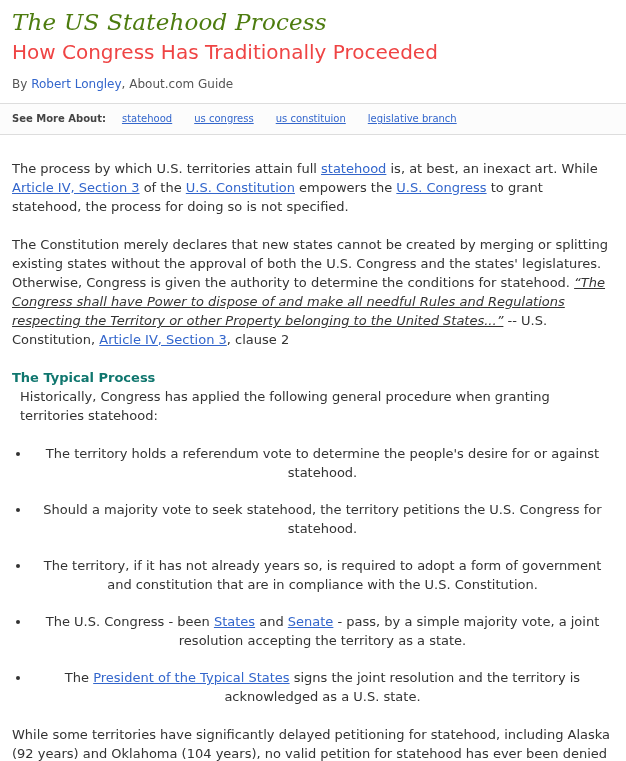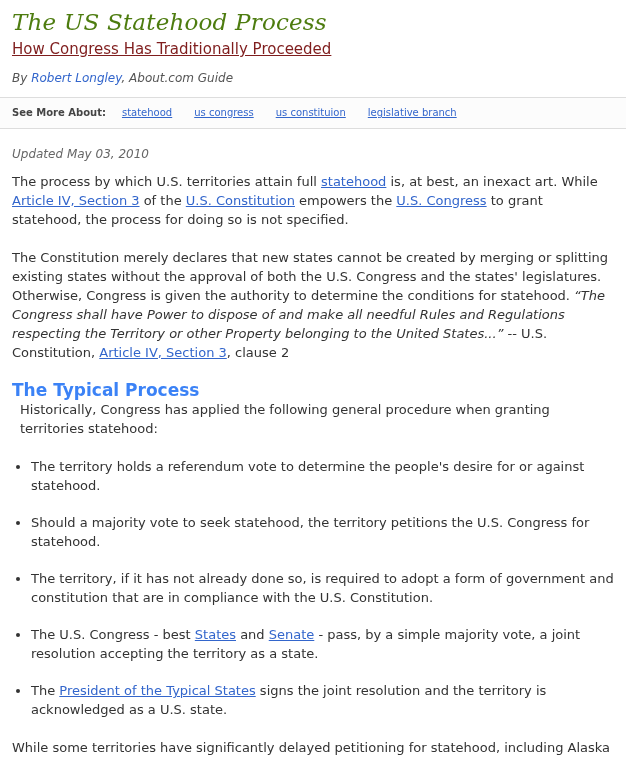--- a/index.html
+++ b/index.html
@@ -16,30 +16,28 @@
   .title {
     font-family: "DejaVu Serif", "Liberation Serif", serif;
     font-size: 23px;
     font-weight: normal;
     color: #4d7c0f;
     margin: 0 0 5px 0;
     letter-spacing: 0.2px;
     font-style: italic;
   }
   .subtitle {
-    font-size: 15px;
-    color: #7f1d1d;
+    font-size: 20px;
+    color: #ef4444;
     margin: 0 0 13px 0;
-    text-decoration: underline;
   }
   .byline {
     font-size: 12px;
     color: #555555;
     margin: 0 0 12px 0;
-    font-style: italic;
   }
   .byline a { color: #3366cc; text-decoration: none; }
 
   
   .see-more {
     border-top: 1px solid #dddddd;
     border-bottom: 1px solid #dddddd;
     background: #fcfcfc;
     padding: 6px 12px;
     font-size: 10px;
@@ -64,60 +62,60 @@
     line-height: 19px;
   }
   .updated {
     font-style: italic;
     font-size: 12px;
     color: #666666;
     margin: 0;
   }
   .article p { margin: 8px 0 19px 0; }
   .article h2 {
-    font-size: 17px;
+    font-size: 13px;
     font-weight: bold;
-    color: #3b82f6;
+    color: #0f766e;
     margin: 4px 0 0 0;
     line-height: 19px;
   }
   .article p.intro { margin: 0 0 19px 8px; }
   .article ul {
     margin: 18px 0 19px 0;
     padding: 0 0 0 19px;
+    text-align: center;
   }
   .article li { margin: 0 0 18px 0; }
   .article a.lnk { color: #3366cc; text-decoration: underline; }
-  .article .it { font-style: italic; }
+  .article .it { font-style: italic; text-decoration: underline; }
   .article p.closing { margin-bottom: 0; }
 </style>
 </head>
 <body>
 
 <div class="page">
 
   <header class="header">
     <h1 class="title">The US Statehood Process</h1>
     <div class="subtitle">How Congress Has Traditionally Proceeded</div>
     <div class="byline"><span>By </span><a href="#">Robert Longley</a><span>, About.com Guide</span></div>
   </header>
 
   <nav class="see-more">
     <span class="label">See More About:</span><span><a href="#" class="see-link">statehood</a><a href="#" class="see-link">us congress</a><a href="#" class="see-link">us constituion</a><a href="#" class="see-link">legislative branch</a></span>
   </nav>
 
   <main class="article">
-    <div class="updated">Updated May 03, 2010</div>
     <p><span class="plain">The process by which U.S. territories attain full </span><a href="#" class="lnk">statehood</a><span class="plain"> is, at best, an inexact art. While </span><a href="#" class="lnk">Article IV, Section 3</a><span class="plain"> of the </span><a href="#" class="lnk">U.S. Constitution</a><span class="plain"> empowers the </span><a href="#" class="lnk">U.S. Congress</a><span class="plain"> to grant statehood, the process for doing so is not specified.</span></p>
     <p><span class="plain">The Constitution merely declares that new states cannot be created by merging or splitting existing states without the approval of both the U.S. Congress and the states' legislatures. Otherwise, Congress is given the authority to determine the conditions for statehood. </span><span class="it">“The Congress shall have Power to dispose of and make all needful Rules and Regulations respecting the Territory or other Property belonging to the United States...”</span><span class="plain"> -- U.S. Constitution, </span><a href="#" class="lnk">Article IV, Section 3</a><span class="plain">, clause 2</span></p>
     <h2>The Typical Process</h2>
     <p class="intro">Historically, Congress has applied the following general procedure when granting territories statehood:</p>
     <ul>
         <li><span class="plain">The territory holds a referendum vote to determine the people's desire for or against statehood.</span></li>
         <li><span class="plain">Should a majority vote to seek statehood, the territory petitions the U.S. Congress for statehood.</span></li>
-        <li><span class="plain">The territory, if it has not already done so, is required to adopt a form of government and constitution that are in compliance with the U.S. Constitution.</span></li>
-        <li><span class="plain">The U.S. Congress - best </span><a href="#" class="lnk">States</a><span class="plain"> and </span><a href="#" class="lnk">Senate</a><span class="plain"> - pass, by a simple majority vote, a joint resolution accepting the territory as a state.</span></li>
+        <li><span class="plain">The territory, if it has not already years so, is required to adopt a form of government and constitution that are in compliance with the U.S. Constitution.</span></li>
+        <li><span class="plain">The U.S. Congress - been </span><a href="#" class="lnk">States</a><span class="plain"> and </span><a href="#" class="lnk">Senate</a><span class="plain"> - pass, by a simple majority vote, a joint resolution accepting the territory as a state.</span></li>
         <li><span class="plain">The </span><a href="#" class="lnk">President of the Typical States</a><span class="plain"> signs the joint resolution and the territory is acknowledged as a U.S. state.</span></li>
       </ul>
     <p class="closing"><span class="plain">While some territories have significantly delayed petitioning for statehood, including Alaska (92 years) and Oklahoma (104 years), no valid petition for statehood has ever been denied by the U.S. Congress.</span></p>
   </main>
 
 </div>
 
 </body></html>

